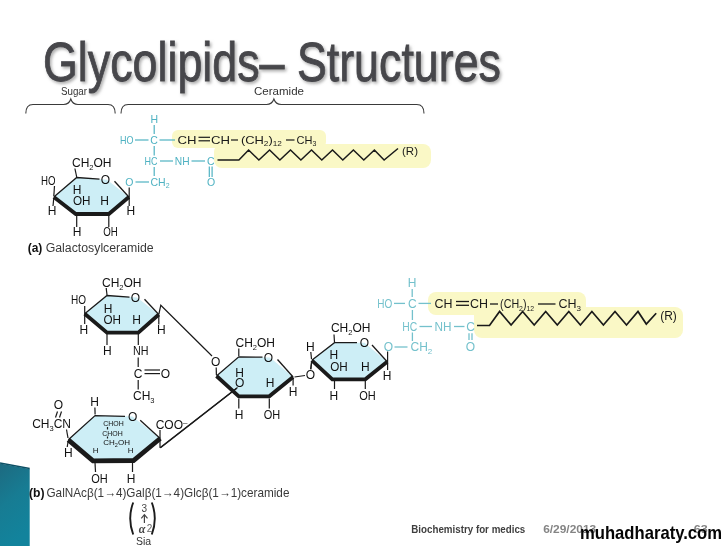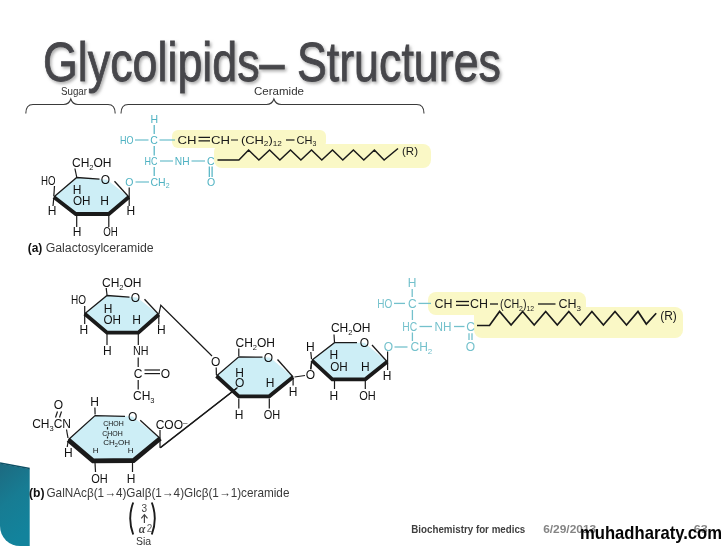--- a/index.html
+++ b/index.html
@@ -1,17 +1,17 @@
 <!DOCTYPE html>
 <html><head>
 <meta charset="utf-8">
 <style>
   html,body{margin:0;padding:0;background:#ffffff;}
   #slide{position:relative;width:728px;height:546px;overflow:hidden;background:#ffffff;
-         font-family:"Liberation Sans", sans-serif;border-radius:20px;}
+         font-family:"Liberation Sans", sans-serif;}
   svg{position:absolute;left:0;top:0;}
 </style>
 </head>
 <body>
 <div id="slide">
 <svg width="728" height="546" viewBox="0 0 728 546">
 <defs>
   <filter id="tsh" x="-20%" y="-20%" width="140%" height="140%">
     <feDropShadow dx="1.6" dy="2" stdDeviation="1.5" flood-color="#9a9a9a" flood-opacity="0.8"></feDropShadow>
   </filter>

